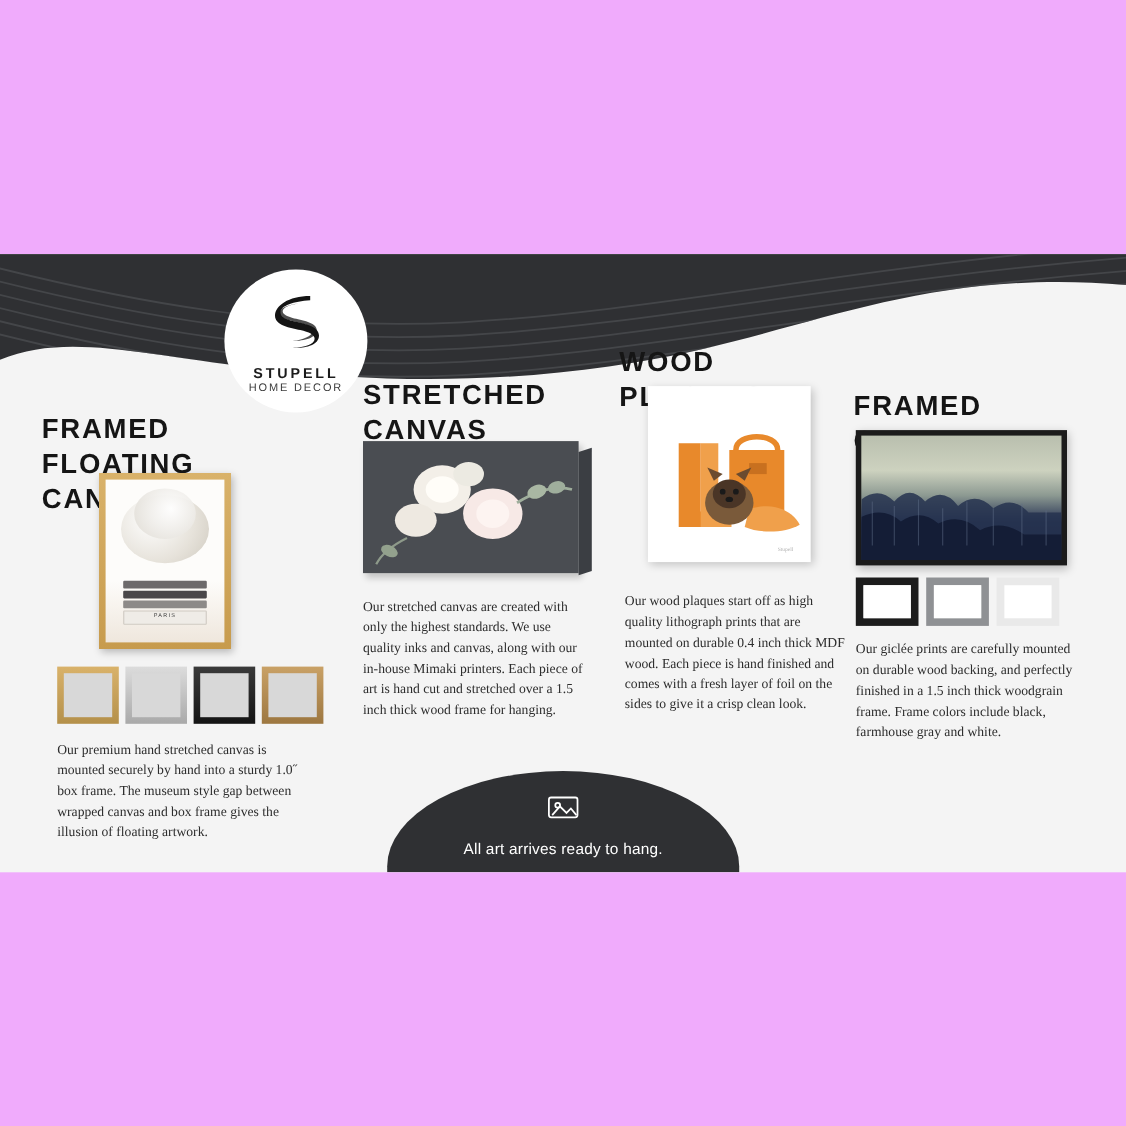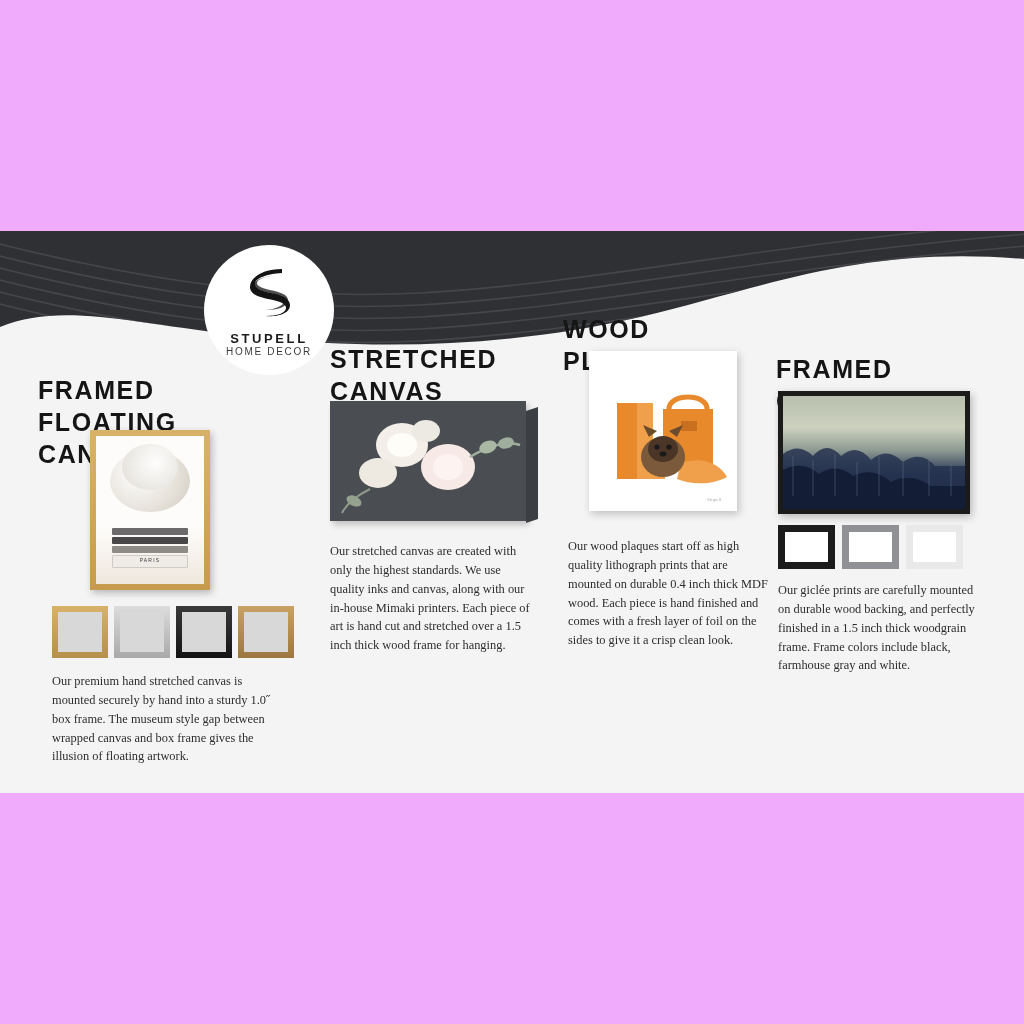--- a/index.html
+++ b/index.html
@@ -305,15 +305,25 @@
             <i></i>
           </div>
         <div class="fr fr-white">
             <i></i>
           </div>
       </div>
 
       <div class="body">Our giclée prints are carefully mounted on durable wood backing, and perfectly finished in a 1.5 inch thick woodgrain frame. Frame colors include black, farmhouse gray and white.</div>
     </div>
 
+    <div class="wave-bottom">
+      <div class="pic-icon">
+        <svg width="30" height="24" viewBox="0 0 30 24" fill="none" stroke="#ffffff" stroke-width="1.6">
+          <rect x="2" y="3" width="26" height="18" rx="2"></rect>
+          <circle cx="10" cy="10" r="2.2"></circle>
+          <path d="M5 19 l7 -8 l6 6 l4 -4 l5 6"></path>
+        </svg>
+      </div>
+      <div class="label">All art arrives ready to hang.</div>
+    </div>
 
   </div>
 </div>
 
 </body></html>

